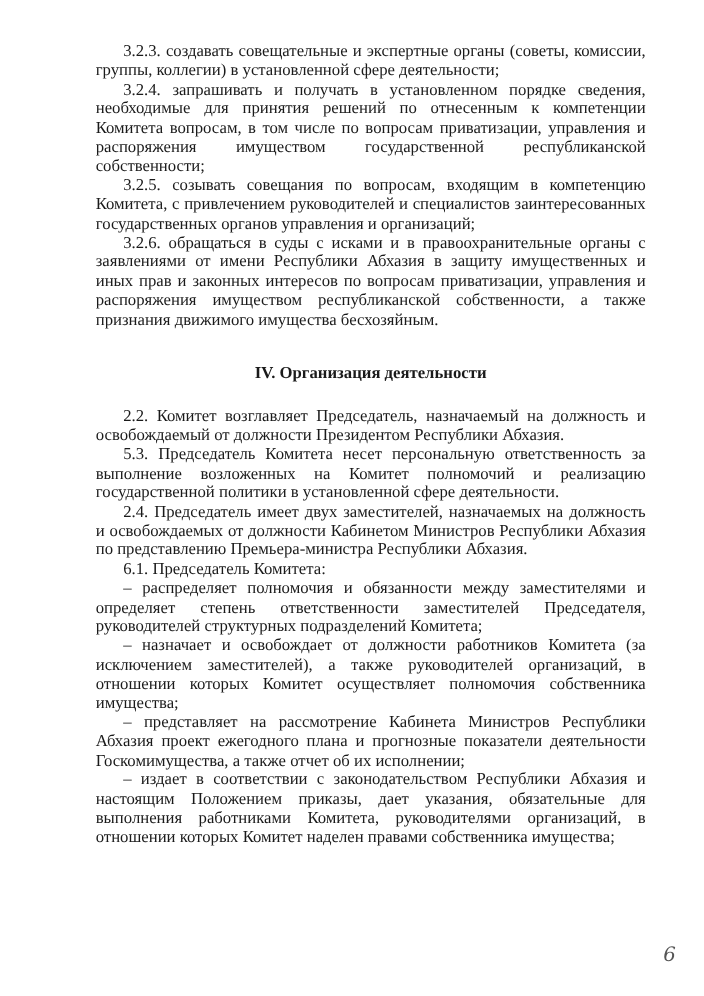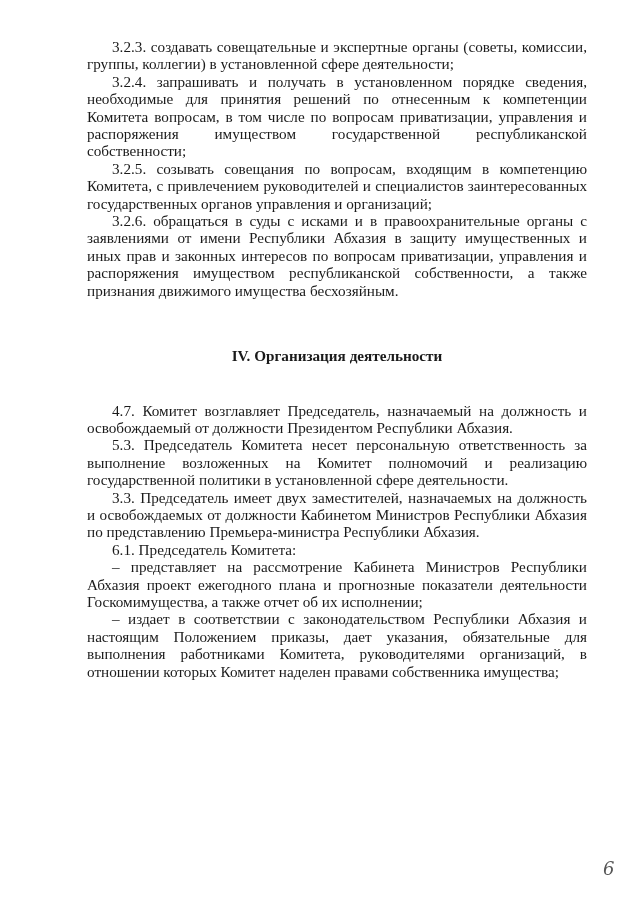--- a/index.html
+++ b/index.html
@@ -6,21 +6,21 @@
   body {
     width: 640px; height: 905px; background: #ffffff; position: relative; overflow: hidden;
     font-family: "Liberation Serif", "DejaVu Serif", serif; color: #1a1a1a;
   }
   .page {
     position: absolute; left: 87px; top: 38px; width: 500px;
     font-size: 15.2px; line-height: 17.4px;
   }
   .p { text-align: justify; text-indent: 25px; margin: 0; }
   .heading {
-    text-align: center; font-weight: bold; margin: 16px; text-indent: 0;
+    text-align: center; font-weight: bold; margin: 0; text-indent: 0;
     font-size: 15.2px;
   }
   .gap-before-heading { height: 32px; }
   .gap-after-heading { height: 21px; }
   .page-number {
     position: absolute; left: 603px; top: 858px;
     font-family: "DejaVu Serif", serif; font-style: italic; font-size: 18px; color: #555;
   }
 </style>
 </head>
@@ -29,22 +29,24 @@
 <div class="page">
   <p class="p">3.2.3. создавать совещательные и экспертные органы (советы, комиссии, группы, коллегии) в установленной сфере деятельности;</p>
   <p class="p">3.2.4. запрашивать и получать в установленном порядке сведения, необходимые для принятия решений по отнесенным к компетенции Комитета вопросам, в том числе по вопросам приватизации, управления и распоряжения имуществом государственной республиканской собственности;</p>
   <p class="p">3.2.5. созывать совещания по вопросам, входящим в компетенцию Комитета, с привлечением руководителей и специалистов заинтересованных государственных органов управления и организаций;</p>
   <p class="p">3.2.6. обращаться в суды с исками и в правоохранительные органы с заявлениями от имени Республики Абхазия в защиту имущественных и иных прав и законных интересов по вопросам приватизации, управления и распоряжения имуществом республиканской собственности, а также признания движимого имущества бесхозяйным.</p>
 
   <div class="gap-before-heading"></div>
   <h2 class="heading">IV. Организация деятельности</h2>
   <div class="gap-after-heading"></div>
 
-  <p class="p">4.7. Комитет возглавляет Председатель, назначаемый на должность и освобождаемый от должности Президентом Республики Абхазия.</p>
+  <p class="p">2.2. Комитет возглавляет Председатель, назначаемый на должность и освобождаемый от должности Президентом Республики Абхазия.</p>
   <p class="p">5.3. Председатель Комитета несет персональную ответственность за выполнение возложенных на Комитет полномочий и реализацию государственной политики в установленной сфере деятельности.</p>
-  <p class="p">3.3. Председатель имеет двух заместителей, назначаемых на должность и освобождаемых от должности Кабинетом Министров Республики Абхазия по представлению Премьера-министра Республики Абхазия.</p>
+  <p class="p">2.4. Председатель имеет двух заместителей, назначаемых на должность и освобождаемых от должности Кабинетом Министров Республики Абхазия по представлению Премьера-министра Республики Абхазия.</p>
   <p class="p">6.1. Председатель Комитета:</p>
 
+  <p class="p">– распределяет полномочия и обязанности между заместителями и определяет степень ответственности заместителей Председателя, руководителей структурных подразделений Комитета;</p>
+  <p class="p">– назначает и освобождает от должности работников Комитета (за исключением заместителей), а также руководителей организаций, в отношении которых Комитет осуществляет полномочия собственника имущества;</p>
   <p class="p">– представляет на рассмотрение Кабинета Министров Республики Абхазия проект ежегодного плана и прогнозные показатели деятельности Госкомимущества, а также отчет об их исполнении;</p>
   <p class="p">– издает в соответствии с законодательством Республики Абхазия и настоящим Положением приказы, дает указания, обязательные для выполнения работниками Комитета, руководителями организаций, в отношении которых Комитет наделен правами собственника имущества;</p>
 </div>
 
 <div class="page-number">6</div>
 
 </body></html>

